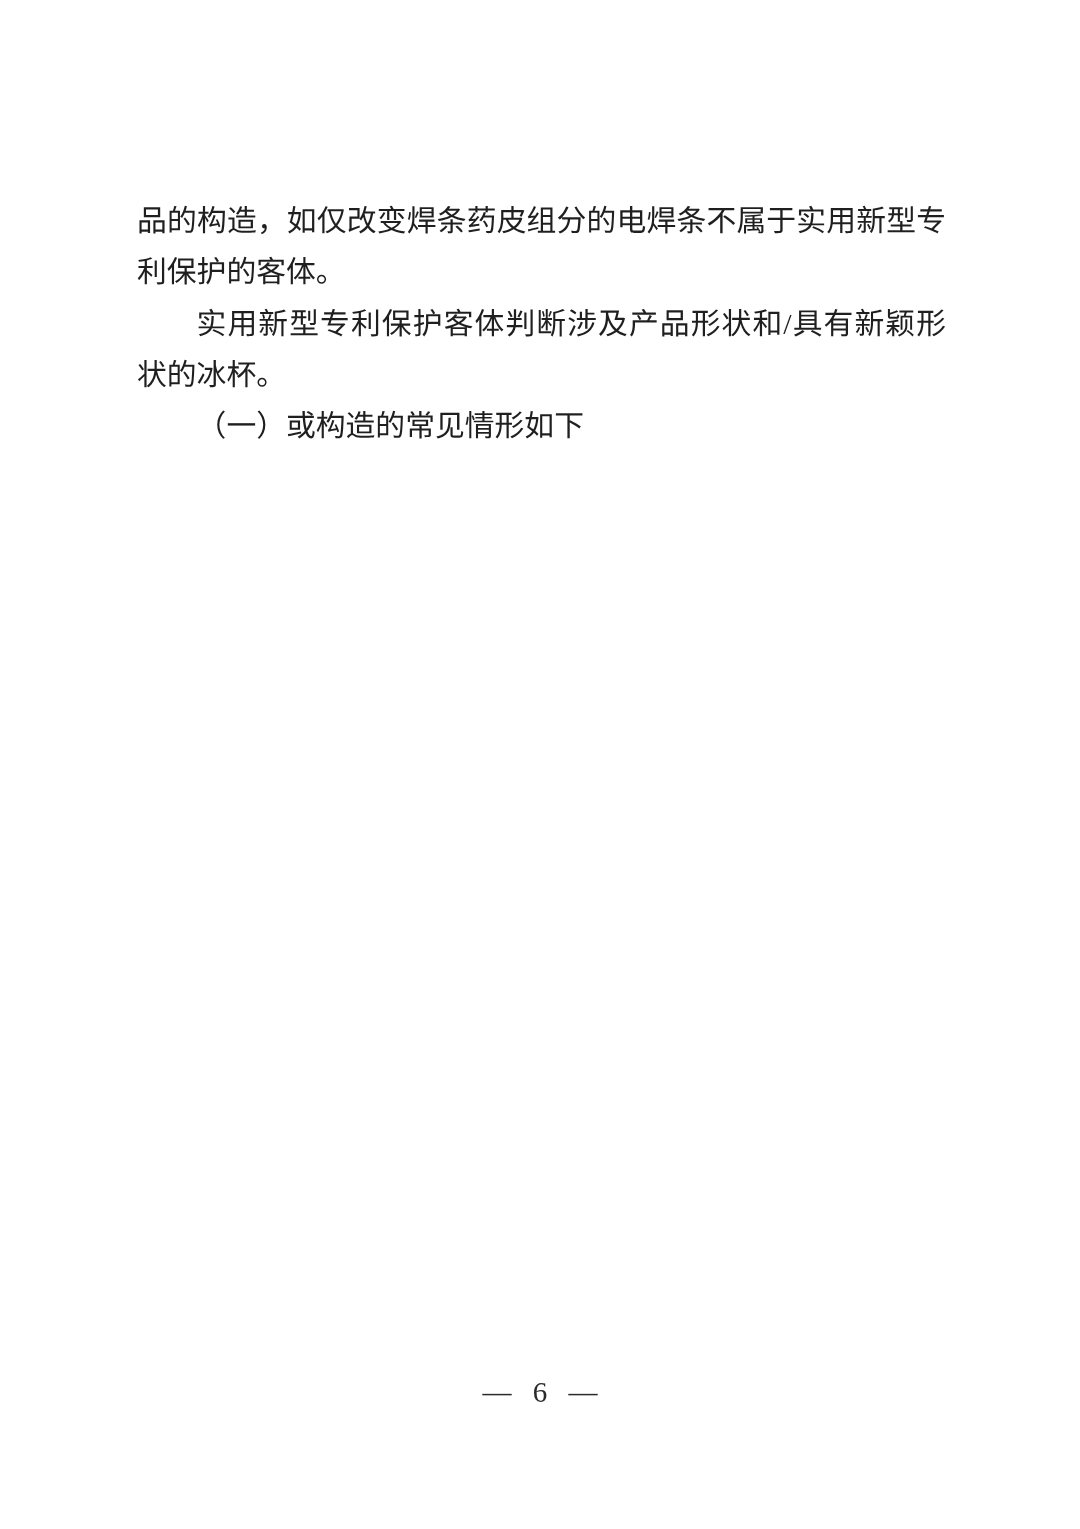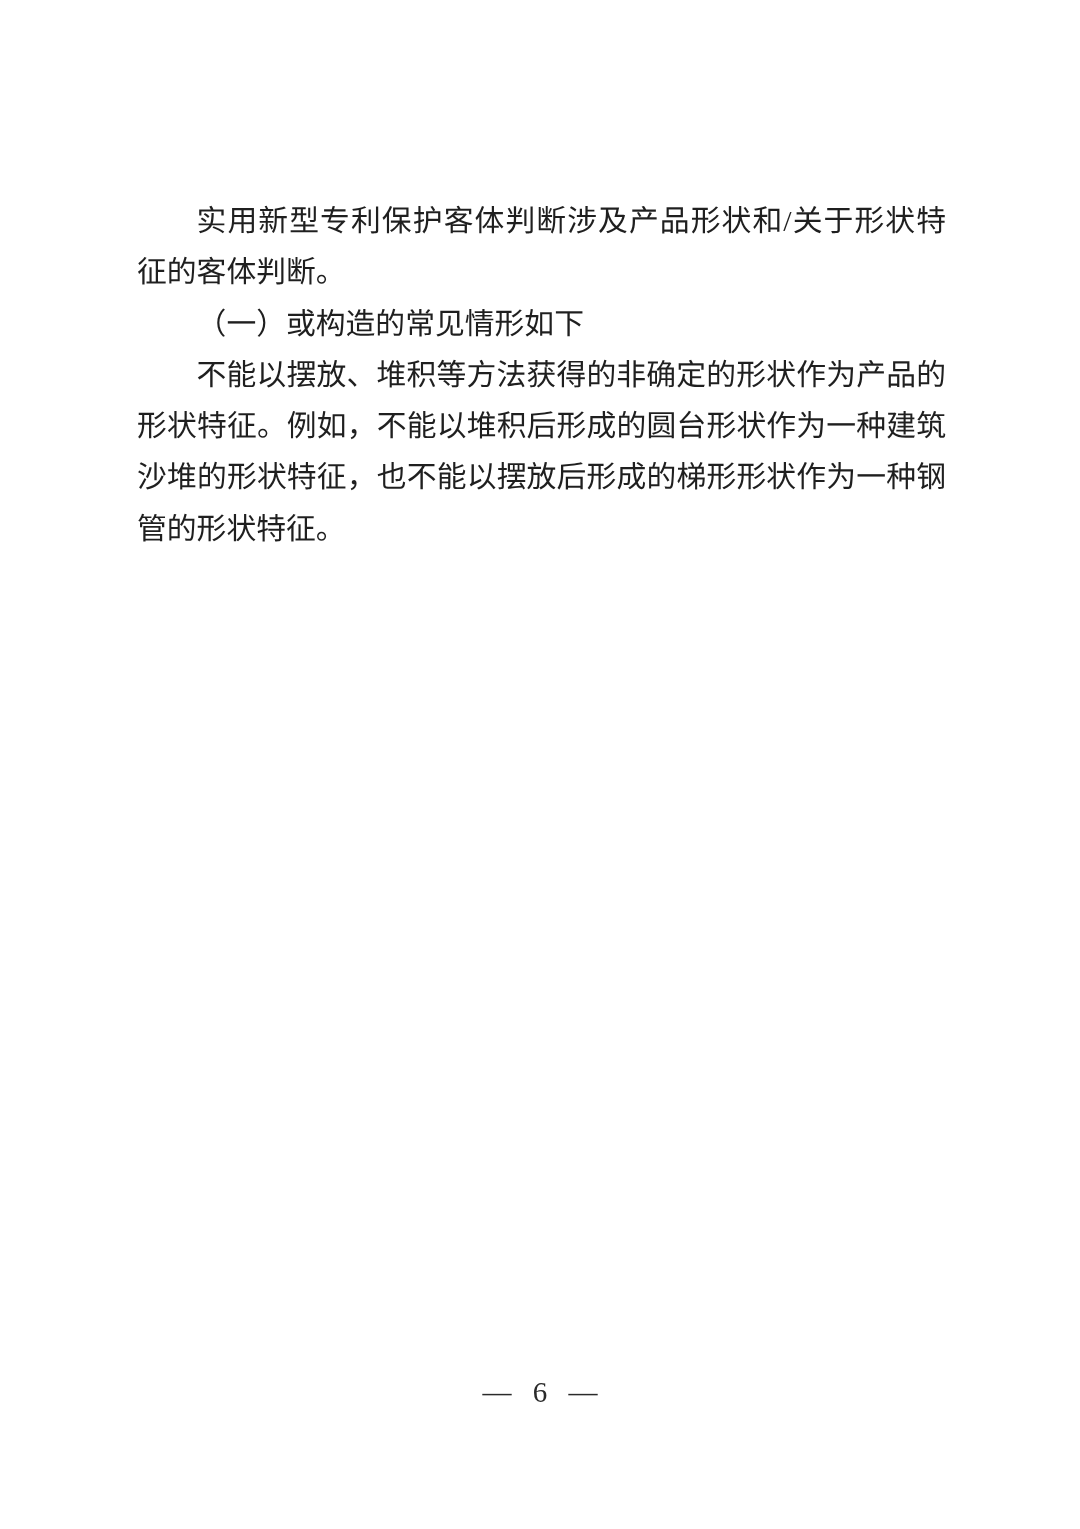--- a/index.html
+++ b/index.html
@@ -58,20 +58,20 @@
     color: #2a2a2a;
     word-spacing: 14px;
   }
 </style>
 </head>
 <body>
 
 <div class="page">
 
   <div class="content">
-    <p class="indent">实用新型专利保护客体判断涉及产品形状和/关于形状特征的客体判断。</p>
+    <p class="no-indent">品的构造，如仅改变焊条药皮组分的电焊条不属于实用新型专利保护的客体。</p>
+    <p class="indent">实用新型专利保护客体判断涉及产品形状和/具有新颖形状的冰杯。</p>
     <h2 class="indent heading">（一）或构造的常见情形如下</h2>
-    <p class="indent">不能以摆放、堆积等方法获得的非确定的形状作为产品的形状特征。例如，不能以堆积后形成的圆台形状作为一种建筑沙堆的形状特征，也不能以摆放后形成的梯形形状作为一种钢管的形状特征。</p>
   </div>
 
   <div class="footer">— 6 —</div>
 
 </div>
 
 </body></html>

